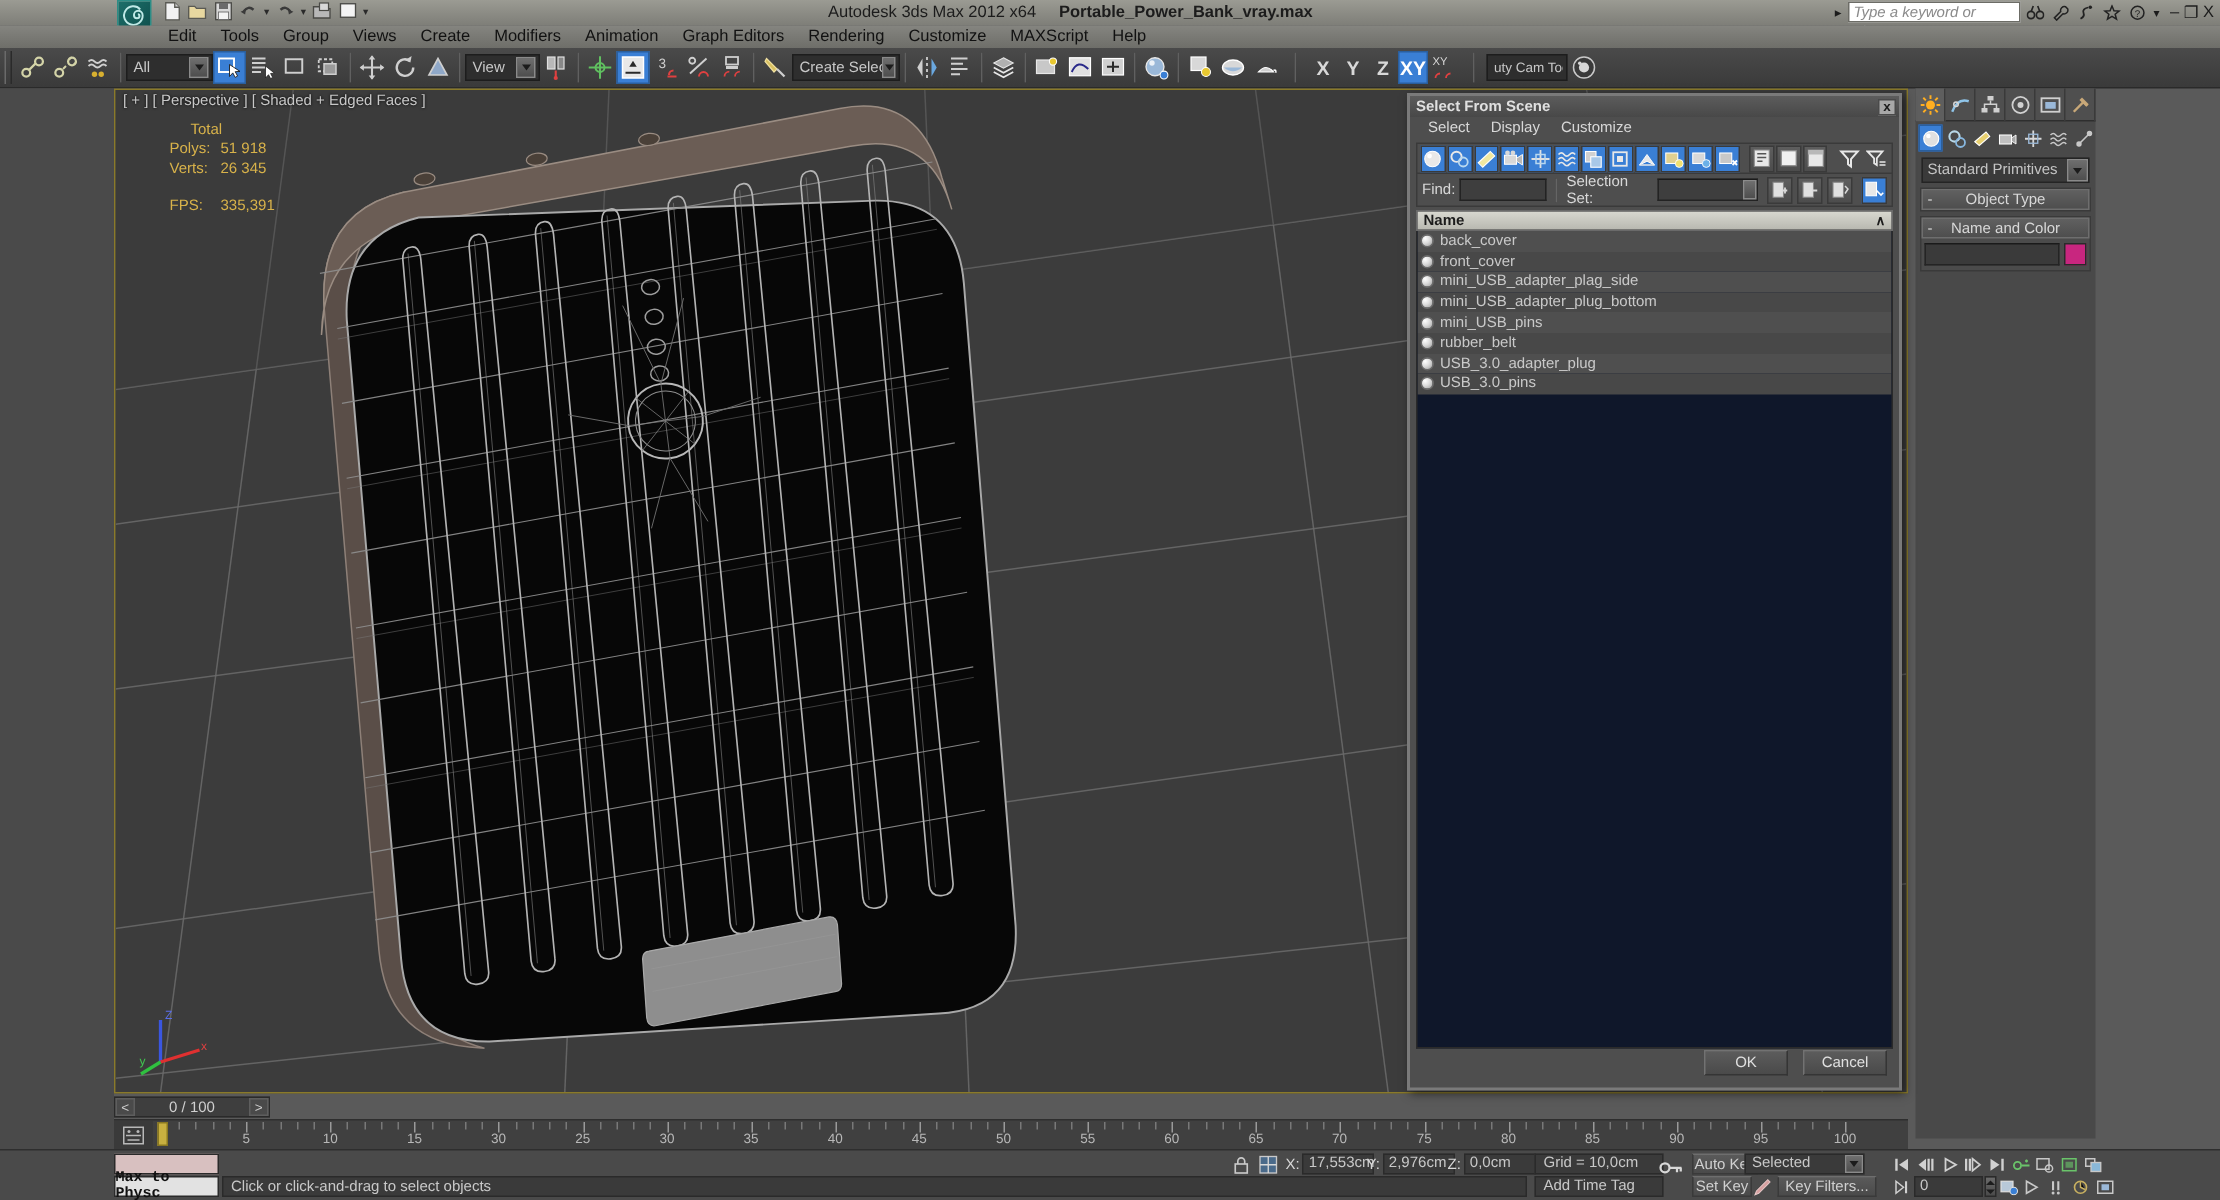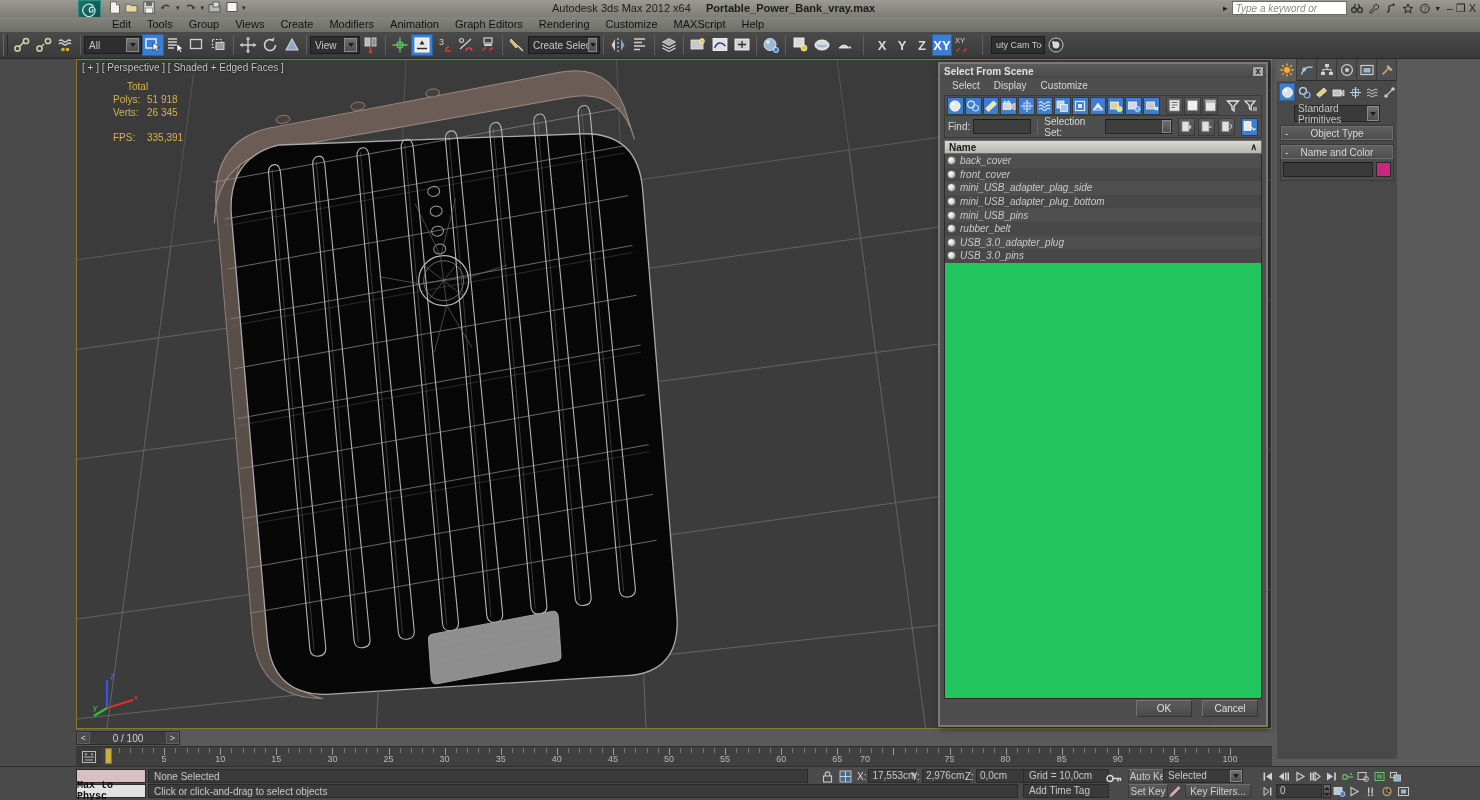--- a/index.html
+++ b/index.html
@@ -110,21 +110,21 @@
     position: absolute; left: 1277px; top: 59px; width: 120px; height: 700px;
     background: #494949;
   }
   .cp-tabs { display: flex; height: 22px; background: #4f4f4f; border-bottom: 1px solid #2e2e2e; }
   .cp-tab { width: 20px; height: 22px; display: inline-flex; align-items: center; justify-content: center; border-right: 1px solid #3a3a3a; }
   .cp-tab.sel { background: #5e5e5e; }
   .cp-cat { display: flex; height: 22px; padding: 2px 0 0 2px; gap: 1px; }
   .cp-cat .b { width: 16px; height: 18px; display:inline-flex; align-items:center; justify-content:center; }
   .cp-cat .b.sel { background: #3a7fd5; border: 1px solid #2a5f9e; }
   .cp-dd {
-    margin: 2px 17px; height: 17px; background: #3a3a3a; border: 1px solid #242424;
+    margin: 2px 4px; height: 17px; background: #3a3a3a; border: 1px solid #242424;
     color: #c4c4c4; font-size: 10px; display: flex; align-items: center; padding-left: 3px;
   }
   .cp-dd .arrow { margin-left:auto; width:14px; height:15px; background: linear-gradient(to bottom,#6e6e6e,#4e4e4e); border:1px solid #8a8a8a; display:flex; align-items:center; justify-content:center; }
   .cp-dd .arrow::after { content:''; border-left:3px solid transparent; border-right:3px solid transparent; border-top:4px solid #1c1c1c; }
   .rollout { margin: 3px; border: 1px solid #3a3a3a; background: #4b4b4b; }
   .rollout-hdr {
     height: 14px; background: linear-gradient(to bottom,#606060,#4e4e4e);
     border: 1px solid #6e6e6e; display: flex; align-items: center;
     font-size: 10px; color: #d8d8d8; position: relative;
   }
@@ -212,22 +212,22 @@
   .dtb.flat { background: transparent; border-color: transparent; }
   .dlg-find { margin: 2px 4px; height: 18px; display: flex; align-items: center; gap: 3px; }
   .dlg-find .lab { font-size: 10px; color: #d8d8d8; }
   .dlg-find .in { height: 15px; background: #3e3e3e; border: 1px solid #232323; border-top-color:#1a1a1a; }
   .dlg-list-hdr {
     margin: 2px 4px 0 4px; height: 14px; background: linear-gradient(to bottom,#d8d8d0,#b8b8b0);
     border: 1px solid #6a6a6a; display: flex; align-items: center; padding-left: 4px;
     font-size: 10px; font-weight: bold; color: #1c1c1c;
   }
   .dlg-list {
-    margin: 0 4px; height: 545px; background: #22c55e;
-    border: 1px solid #2a2a2a; border-top: none; overflow: hidden; font-style: italic;
+    margin: 0 4px; height: 545px; background: #0f172a;
+    border: 1px solid #2a2a2a; border-top: none; overflow: hidden;
   }
   .litem { height: 13.6px; display: flex; align-items: center; padding-left: 2px; gap: 4px; font-size: 10px; color: #c9c9c9; }
   .litem:nth-child(odd) { background: #4f4f4f; }
   .litem:nth-child(even) { background: #484848; }
   .lsphere {
     width: 9px; height: 9px; border-radius: 50%;
     background: radial-gradient(circle at 30% 28%, #ffffff 0%, #dcdcdc 45%, #9a9a9a 100%);
     border: 1px solid #6a6a6a; flex: none;
   }
   .dlg-footer { position: absolute; left: 0; bottom: 0; width: 100%; height: 32px; }
@@ -939,21 +939,21 @@
         <div class="tl-tick" style="left: 701.64px;"></div>
         <div class="tl-tick" style="left: 712.86px;"></div>
         <div class="tl-tick" style="left: 724.08px;"></div>
         <div class="tl-tick major" style="left: 735.3px;"></div>
         <div class="tl-lbl" style="left: 735.3px;">65</div>
         <div class="tl-tick" style="left: 746.52px;"></div>
         <div class="tl-tick" style="left: 757.74px;"></div>
         <div class="tl-tick" style="left: 768.96px;"></div>
         <div class="tl-tick" style="left: 780.18px;"></div>
         <div class="tl-tick major" style="left: 791.4px;"></div>
-        <div class="tl-lbl" style="left: 763px;">70</div>
+        <div class="tl-lbl" style="left: 791px;">70</div>
         <div class="tl-tick" style="left: 802.62px;"></div>
         <div class="tl-tick" style="left: 813.84px;"></div>
         <div class="tl-tick" style="left: 825.06px;"></div>
         <div class="tl-tick" style="left: 836.28px;"></div>
         <div class="tl-tick major" style="left: 847.5px;"></div>
         <div class="tl-lbl" style="left: 847.5px;">75</div>
         <div class="tl-tick" style="left: 858.72px;"></div>
         <div class="tl-tick" style="left: 869.94px;"></div>
         <div class="tl-tick" style="left: 881.16px;"></div>
         <div class="tl-tick" style="left: 892.38px;"></div>
@@ -984,21 +984,20 @@
         <div class="tl-tick major" style="left: 1128px;"></div>
         <div class="tl-lbl" style="left: 1128px;">100</div>
       </div>
     <div class="tl-slider" id="tl-slider" style="left: 29px;"></div>
   </div>
 
   <div class="statusbar">
     <div class="maxscript-box"></div>
     <div class="maxphys">Max to Physc</div>
 
-    <div class="status-line1">None Selected</div>
     <div class="status-line2">Click or click-and-drag to select objects</div>
 
     <div class="lock-ic">
       <svg width="11" height="12" viewBox="0 0 11 12">
           <rect x="1.5" y="5" width="8" height="6" fill="none" stroke="#c8c8c8" stroke-width="1.1"></rect>
           <path d="M3.2 5 V3.2 a2.3 2.3 0 0 1 4.6 0 V5" fill="none" stroke="#c8c8c8" stroke-width="1.1"></path>
         </svg>
     </div>
     <div class="abs-ic">
       <svg width="13" height="13" viewBox="0 0 13 13">

